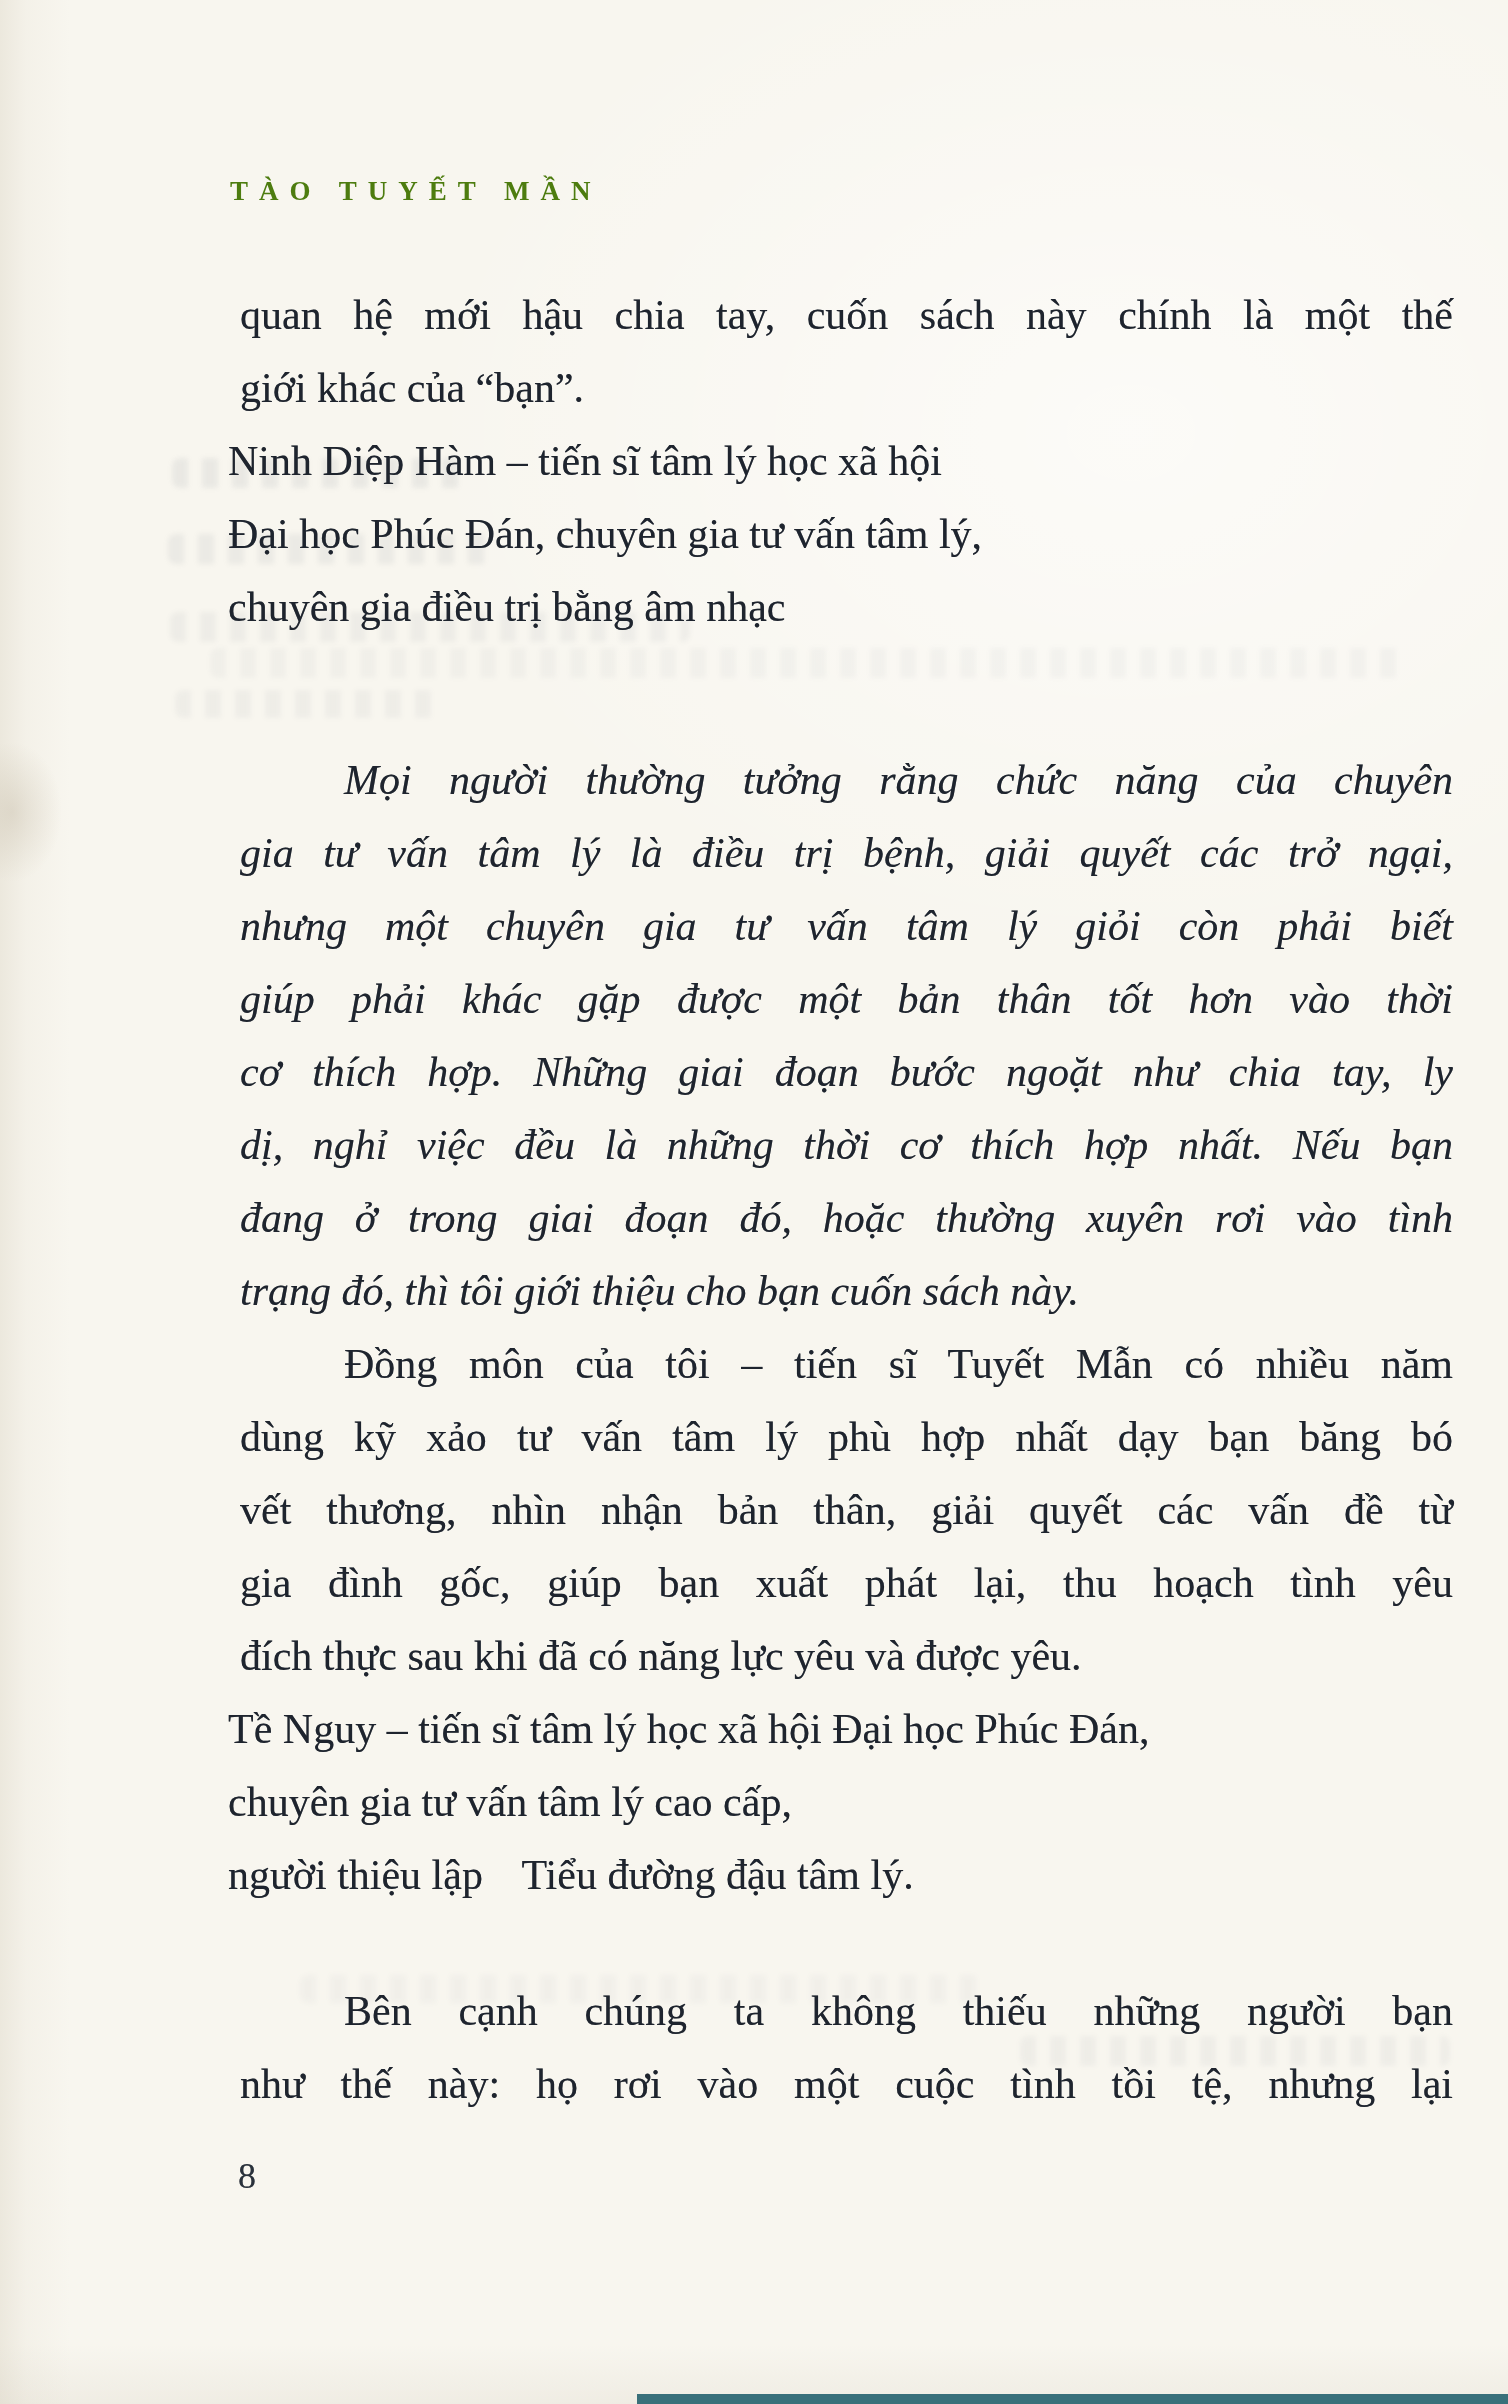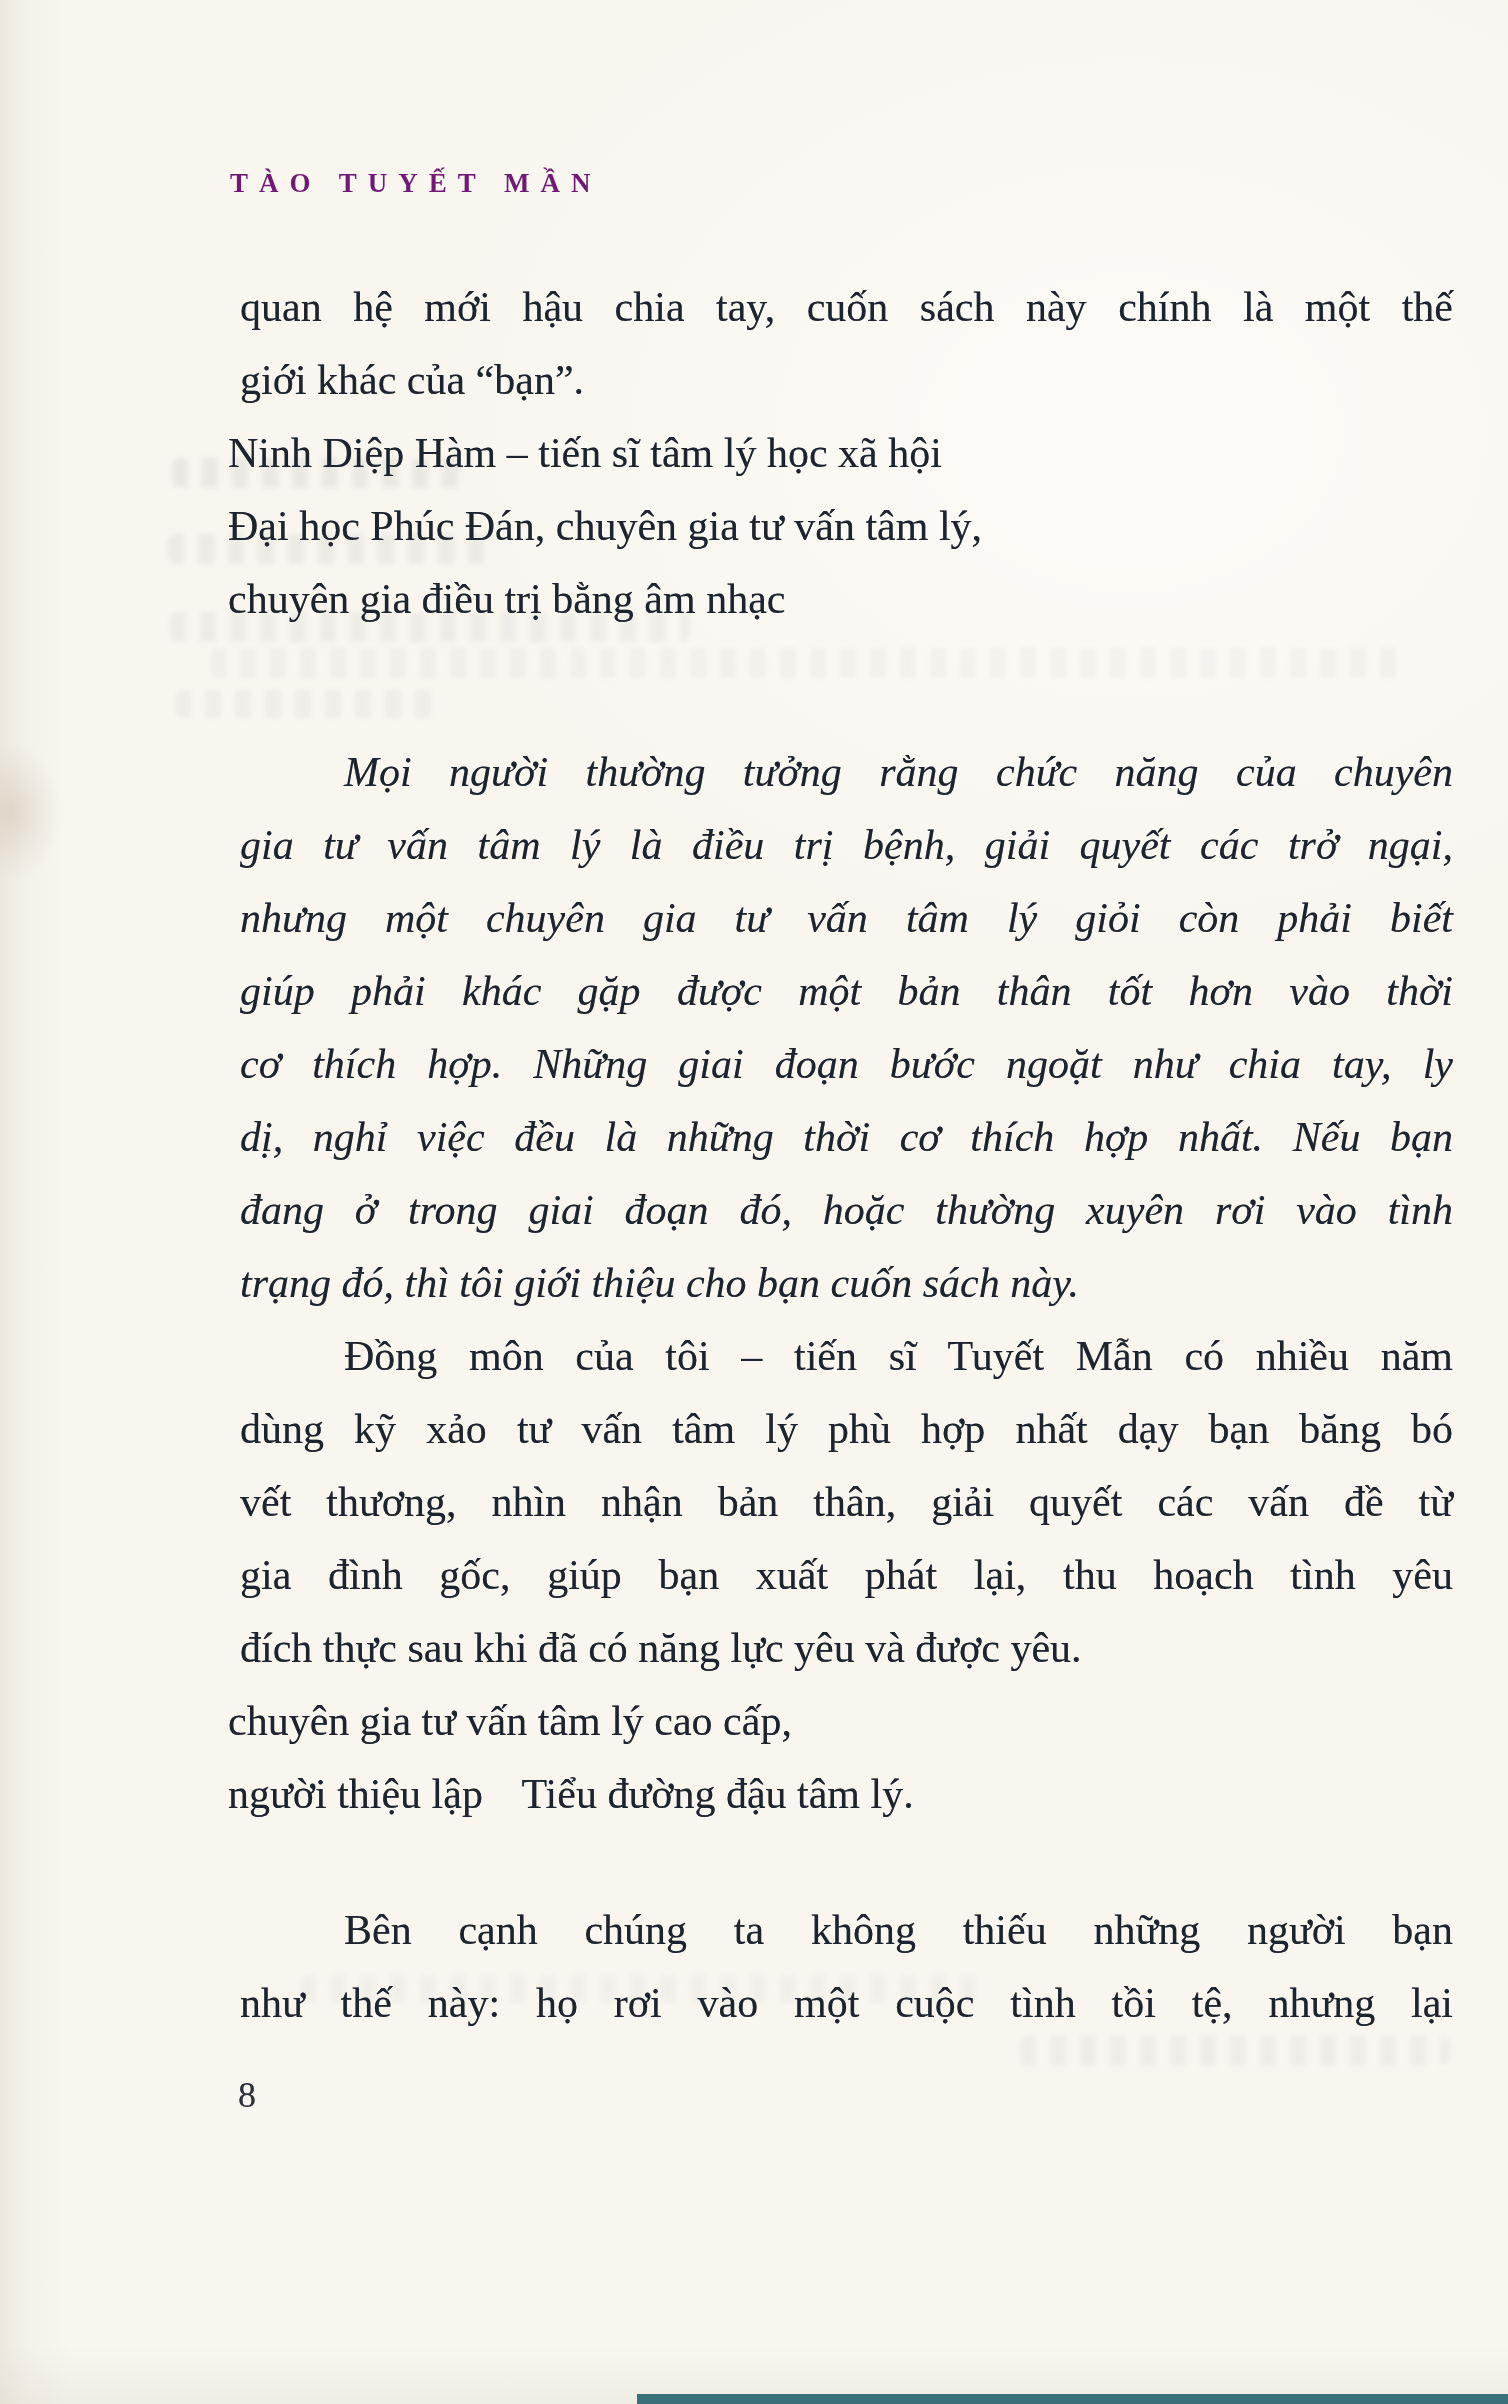--- a/index.html
+++ b/index.html
@@ -17,22 +17,22 @@
       linear-gradient(0deg, rgba(200,193,175,.18) 0px, rgba(200,193,175,0) 60px);
   }
   .page{
     position:absolute;inset:0;
     padding:160px 55px 0 228px;
     box-sizing:border-box;
     color:#232a33;
   }
   .author-header{
     font-size:27px;letter-spacing:11px;line-height:30px;
-    color:#701a75;font-weight:bold;
-    margin:8px 0 73px 2px;
+    color:#4d7c0f;font-weight:bold;
+    margin:16px 0 73px 2px;
   }
   .text-block{margin:0;}
   .line{
     font-size:42px;line-height:73px;white-space:nowrap;
     color:#1e242e;
     text-shadow:0 0 .6px rgba(30,36,46,.55);
   }
   .block-justify .line{white-space:normal;text-align:left;margin-left:12px;}
   .block-justify .line.fill{text-align:justify;text-align-last:justify;}
   .block-right .line{}
@@ -101,20 +101,21 @@
         <div class="line">trạng đó, thì tôi giới thiệu cho bạn cuốn sách này.</div>
       </div>
       <div class="text-block block-justify">
         <div class="line fill indent">Đồng môn của tôi – tiến sĩ Tuyết Mẫn có nhiều năm</div>
         <div class="line fill">dùng kỹ xảo tư vấn tâm lý phù hợp nhất dạy bạn băng bó</div>
         <div class="line fill">vết thương, nhìn nhận bản thân, giải quyết các vấn đề từ</div>
         <div class="line fill">gia đình gốc, giúp bạn xuất phát lại, thu hoạch tình yêu</div>
         <div class="line">đích thực sau khi đã có năng lực yêu và được yêu.</div>
       </div>
       <div class="text-block block-right">
+        <div class="line">Tề Nguy – tiến sĩ tâm lý học xã hội Đại học Phúc Đán,</div>
         <div class="line">chuyên gia tư vấn tâm lý cao cấp,</div>
         <div class="line"><span>người thiệu lập </span><span class="italic">Tiểu đường đậu tâm lý.</span></div>
       </div>
       <div class="text-block block-justify" style="margin-top: 63px;">
         <div class="line fill indent">Bên cạnh chúng ta không thiếu những người bạn</div>
         <div class="line fill">như thế này: họ rơi vào một cuộc tình tồi tệ, nhưng lại</div>
       </div>
     </div>
 
   <div class="page-number">8</div>

